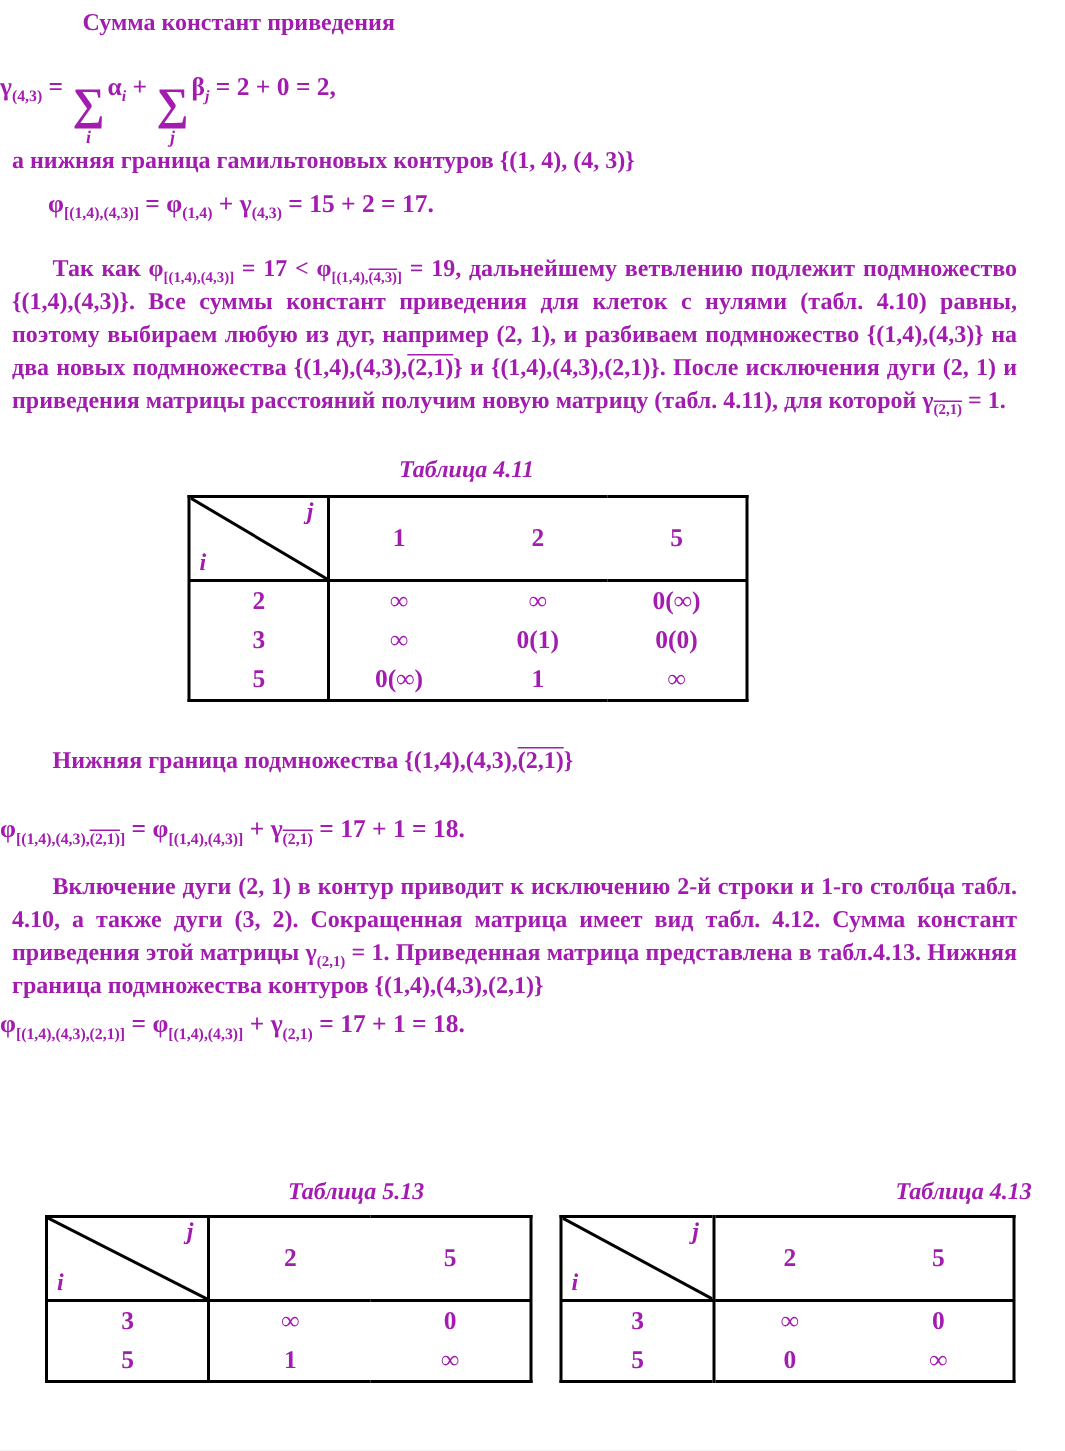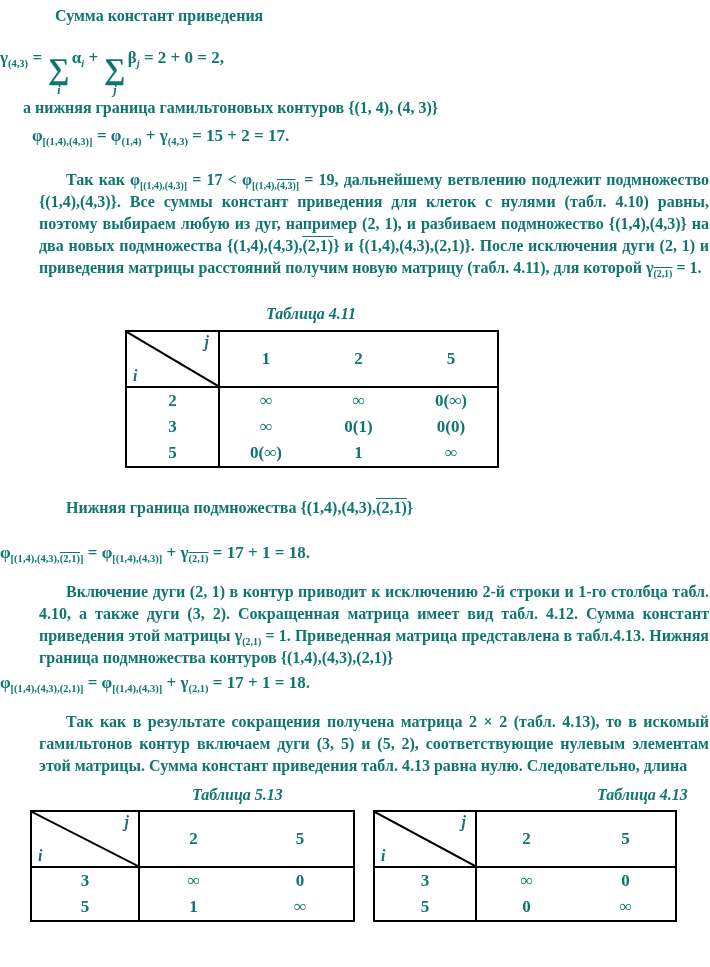--- a/index.html
+++ b/index.html
@@ -1,33 +1,33 @@
 <!DOCTYPE html>
 <html><head>
 <meta charset="utf-8">
 <style>
   html,body{margin:0;padding:0;background:#e8e8e8;}
   .page{
     position:relative;
     width:710px;height:967px;
     background:#ffffff;
-    color:#0f766e;
+    color:#a21caf;
     font-family:"Liberation Serif","DejaVu Serif",serif;
     font-weight:bold;
     font-size:16px;
     overflow:hidden;
   }
   .abs{position:absolute;}
   .para{
-    left:23px;width:670px;
+    left:8px;width:670px;
     line-height:22px;
     text-align:justify;
     margin:0;
   }
-  .indent{text-indent:27px;margin-left:16px;}
+  .indent{text-indent:27px;}
   .single{text-align:left;}
   .formula{
     left:0;width:710px;
     text-align:left;
     font-size:17px;
     line-height:24px;
   }
   sub{font-size:0.62em;line-height:0;}
   .ov{text-decoration:overline;}
   .sum{
@@ -121,21 +121,20 @@
     </table>
 
   <p class="abs para indent" style="top:497px;">Нижняя граница подмножества {(1,4),(4,3),<span class="ov">(2,1)</span>}</p>
 
   <div class="abs formula" style="top:541px;">φ<sub>[(1,4),(4,3),<span class="ov">(2,1)</span>]</sub> = φ<sub>[(1,4),(4,3)]</sub> + γ<sub><span class="ov">(2,1)</span></sub> = 17 + 1 = 18.</div>
 
   <p class="abs para indent" style="top:581px;">Включение дуги (2, 1) в контур приводит к исключению 2-й строки и 1-го столбца табл. 4.10, а также дуги (3, 2). Сокращенная матрица имеет вид табл. 4.12. Сумма констант приведения этой матрицы γ<sub>(2,1)</sub> = 1. Приведенная матрица представлена в табл.4.13. Нижняя граница подмножества контуров {(1,4),(4,3),(2,1)}</p>
 
   <div class="abs formula" style="top:671px;">φ<sub>[(1,4),(4,3),(2,1)]</sub> = φ<sub>[(1,4),(4,3)]</sub> + γ<sub>(2,1)</sub> = 17 + 1 = 18.</div>
 
-  <p class="abs para indent" style="top:711px;">Так как в результате сокращения получена матрица 2 × 2 (табл. 4.13), то в искомый гамильтонов контур включаем дуги (3, 5) и (5, 2), соответствующие нулевым элементам этой матрицы. Сумма констант приведения табл. 4.13 равна нулю. Следовательно, длина</p>
 
   <div class="abs caption" style="top:786px;left:192px;">Таблица 5.13</div>
 
   <div class="abs caption" style="top:786px;left:597px;">Таблица 4.13</div>
 
   <table class="matrix abs" style="top:810px;left:30px;width:323px;">
     <colgroup>
         <col style="width:108px">
         <col style="width:108px">
         <col style="width:107px">

